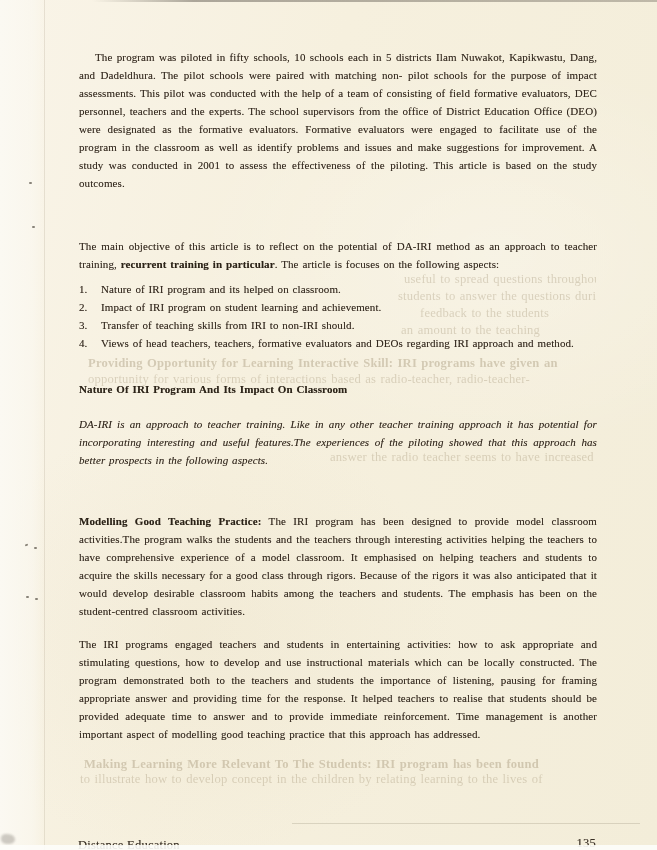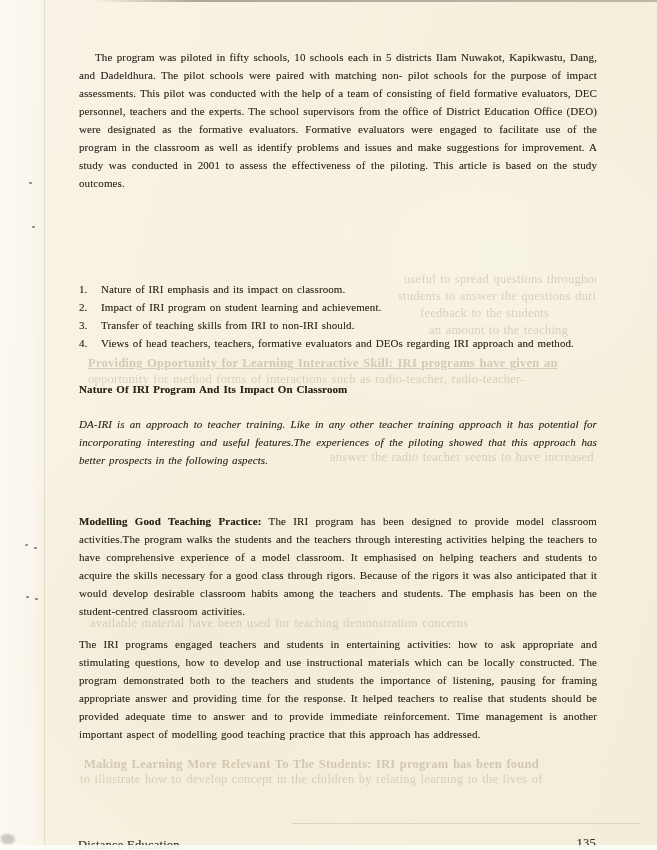--- a/index.html
+++ b/index.html
@@ -67,22 +67,22 @@
   
   .ghost{
     position:absolute;font-size:12.6px;line-height:14px;height:15px;
     color:#84714f;opacity:.26;filter:blur(.45px);
     white-space:nowrap;overflow:hidden;letter-spacing:.2px;word-spacing:1px;
   }
   .ghost.gb{font-weight:bold;opacity:.3;}
   .g0{top:272px;left:404px;width:192px;}
   .g1{top:289px;left:398px;width:198px;}
   .g2{top:306px;left:420px;width:176px;}
-  .g3{top:323px;left:429px;width:176px;}
-  .g4{top:356px;left:88px;width:508px;text-decoration:underline;}
+  .g3{top:323px;left:401px;width:176px;}
+  .g4{top:356px;left:88px;width:508px;}
   .g5{top:372px;left:88px;width:508px;}
   .g6{top:388px;left:88px;width:300px;}
   .g7{top:450px;left:330px;width:266px;}
   .g8{top:616px;left:90px;width:500px;}
   .g9{top:757px;left:84px;width:512px;}
   .g10{top:772px;left:80px;width:516px;}
 </style>
 </head>
 <body>
 
@@ -90,33 +90,33 @@
 
   <div class="left-strip"></div>
   <div class="crease"></div>
   <div class="top-edge"></div>
 
   <div class="ghost g0">useful to spread questions throughout a lesson</div>
   <div class="ghost g1">students to answer the questions during broadcast</div>
   <div class="ghost g2">feedback to the students</div>
   <div class="ghost g3">an amount to the teaching</div>
   <div class="ghost gb g4">Providing Opportunity for Learning Interactive Skill: IRI programs have given an</div>
-  <div class="ghost g5">opportunity for method forms of interactions such as radio-teacher, radio-teacher-</div>
+  <div class="ghost g5">opportunity for various forms of interactions based as radio-teacher, radio-teacher-</div>
   <div class="ghost g7">answer the radio teacher seems to have increased concentration</div>
-  <div class="ghost g8">available material have been used for teaching demonstration concerns</div>
   <div class="ghost g10">to illustrate how to develop concept in the children by relating learning to the lives of</div>
   <div class="ghost gb g9">Making Learning More Relevant To The Students: IRI program has been found</div>
 
   <p class="blk p1 indent">The program was piloted in fifty schools, 10 schools each in 5 districts Ilam Nuwakot, Kapikwastu, Dang, and Dadeldhura. The pilot schools were paired with matching non- pilot schools for the purpose of impact assessments. This pilot was conducted with the help of a team of consisting of field formative evaluators, DEC personnel, teachers and the experts. The school supervisors from the office of District Education Office (DEO) were designated as the formative evaluators. Formative evaluators were engaged to facilitate use of the program in the classroom as well as identify problems and issues and make suggestions for improvement. A study was conducted in 2001 to assess the effectiveness of the piloting. This article is based on the study outcomes.</p>
 
+  <p class="blk p2"><span>The main objective of this article is to reflect on the potential of DA-IRI method as an approach to teacher training, </span><b>recurrent training in particular</b><span>. The article is focuses on the following aspects:</span></p>
 
   <div class="blk list">
     <div class="list-row">
       <span class="list-num">1.</span>
-      <span class="list-text">Nature of IRI emphasis and its impact on classroom.</span>
+      <span class="list-text">Nature of IRI program and its helped on classroom.</span>
     </div>
     <div class="list-row">
       <span class="list-num">2.</span>
       <span class="list-text">Impact of IRI program on student learning and achievement.</span>
     </div>
     <div class="list-row">
       <span class="list-num">3.</span>
       <span class="list-text">Transfer of teaching skills from IRI to non-IRI should.</span>
     </div>
     <div class="list-row">

